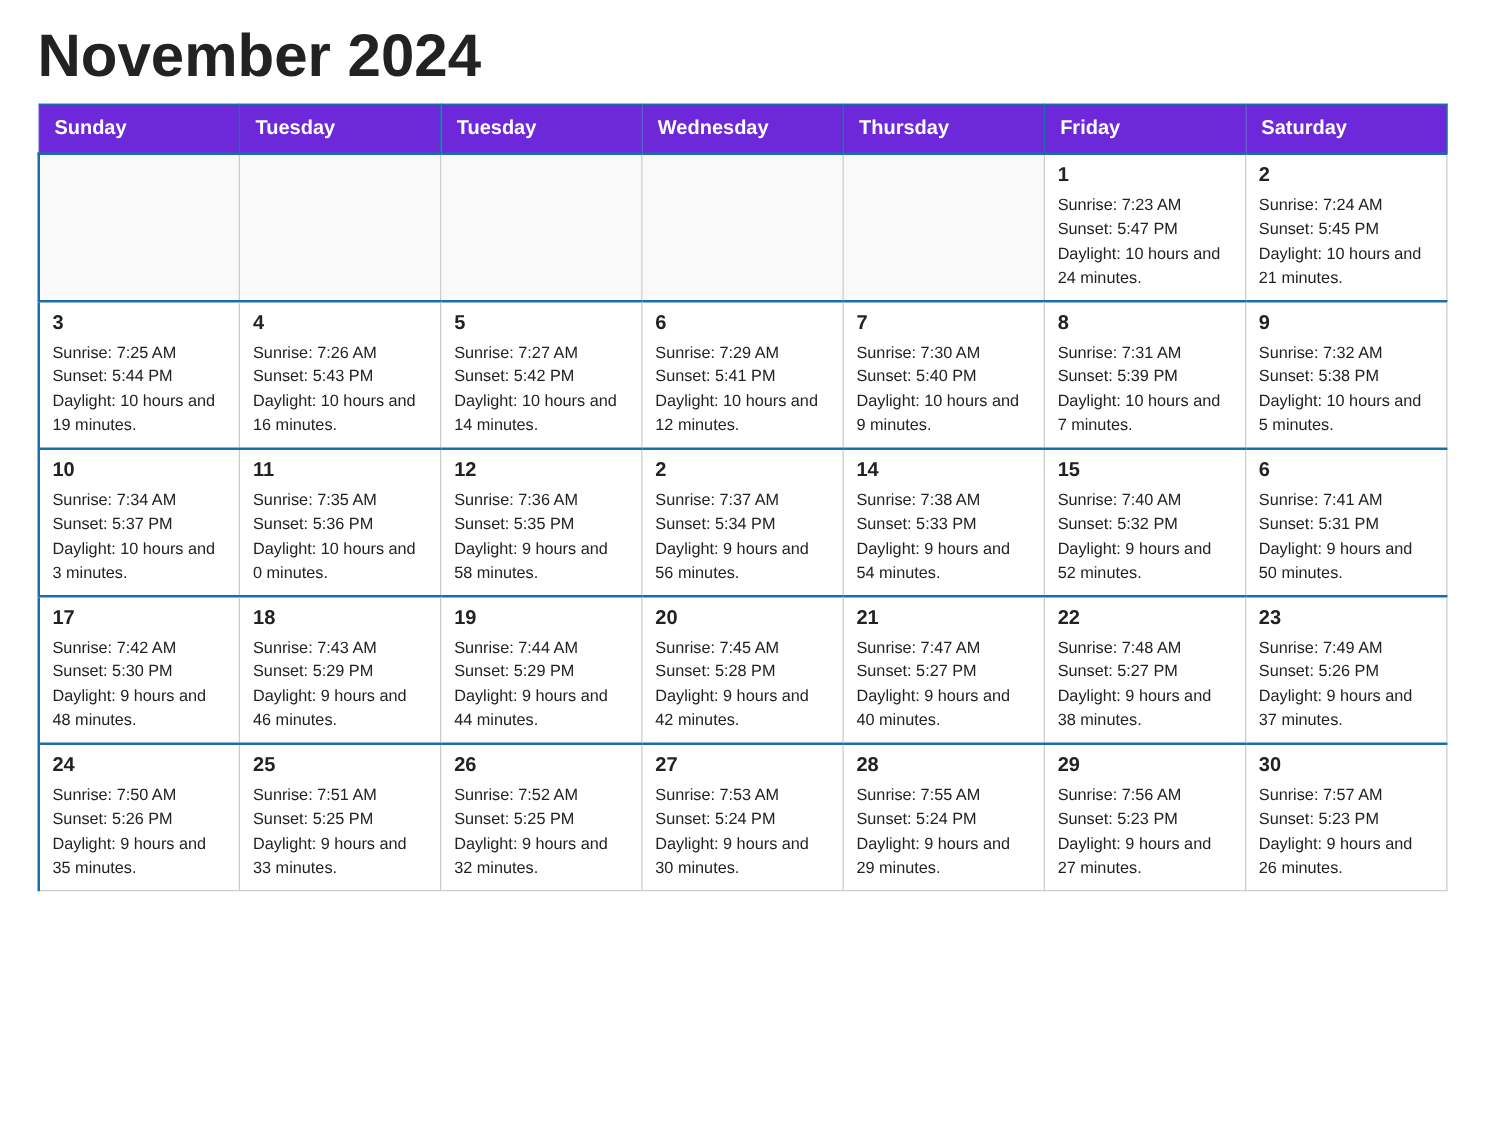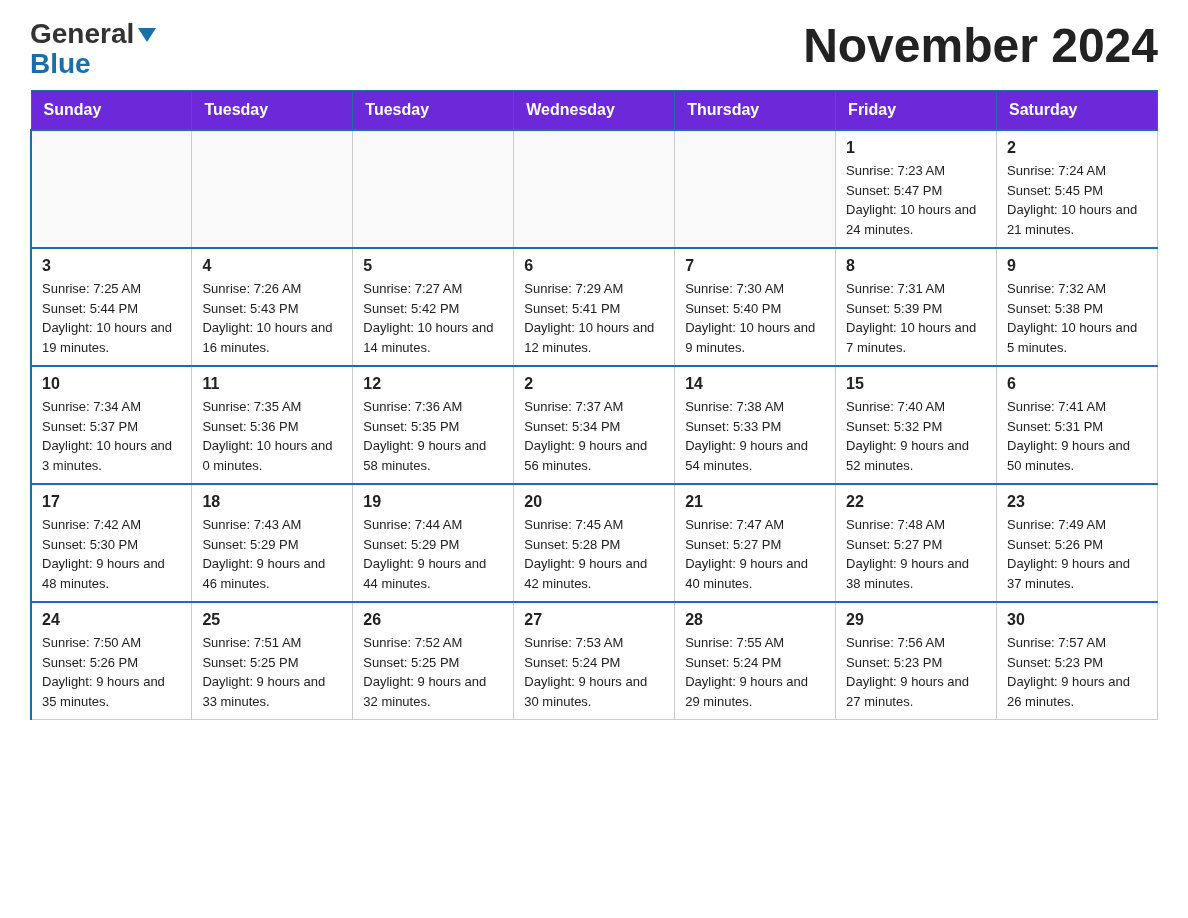--- a/index.html
+++ b/index.html
@@ -87,29 +87,20 @@
     .empty-cell {
       background: #f9f9f9;
     }
     .calendar tr td:first-child { border-left: 2px solid #1a6fa8; }
     .week-row td { border-top: 2px solid #1a6fa8; }
   </style>
 </head>
 <body>
 
 <div class="header">
-  <div class="logo">
-    <div class="logo-top-row">
-      <span class="logo-text">General</span>
-      <svg width="22" height="22" viewBox="0 0 22 22" style="margin-left:2px;margin-top:2px;">
-        <polygon points="2,4 20,4 11,18" fill="#1a6fa8"></polygon>
-      </svg>
-    </div>
-    <div class="logo-blue-row">Blue</div>
-  </div>
   <div class="title-section">
     <div class="main-title">November 2024</div>
   </div>
 </div>
 
 <table class="calendar">
   <thead>
     <tr>
       <th>Sunday</th>
       <th>Tuesday</th>

